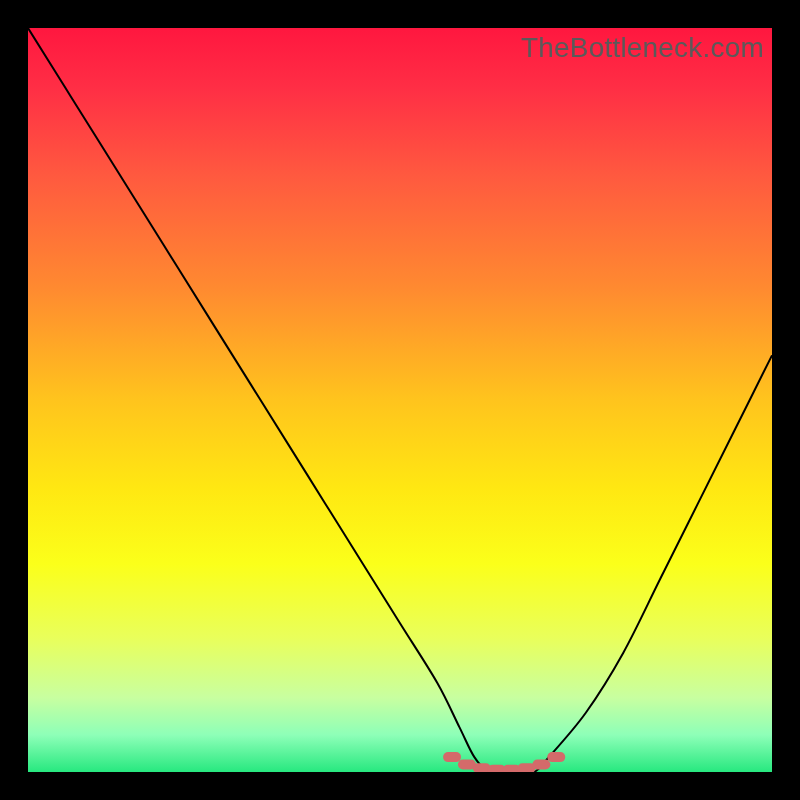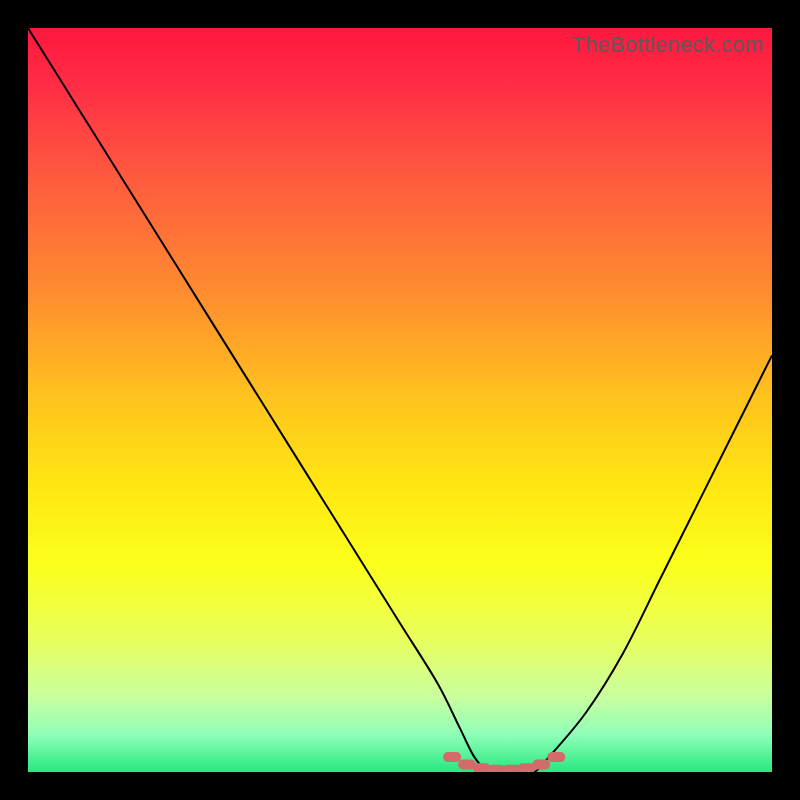--- a/index.html
+++ b/index.html
@@ -23,21 +23,21 @@
     left: 0;
     top: 0;
     width: 744px;
     height: 744px;
   }
   .watermark {
     position: absolute;
     top: 4px;
     right: 8px;
     font-family: Arial, Helvetica, sans-serif;
-    font-size: 22px;
+    font-size: 28px;
     font-weight: 500;
     color: #5a5a5a;
     letter-spacing: 0.2px;
   }
   svg { display: block; }
 </style>
 </head>
 <body>
 
 <div class="frame">

